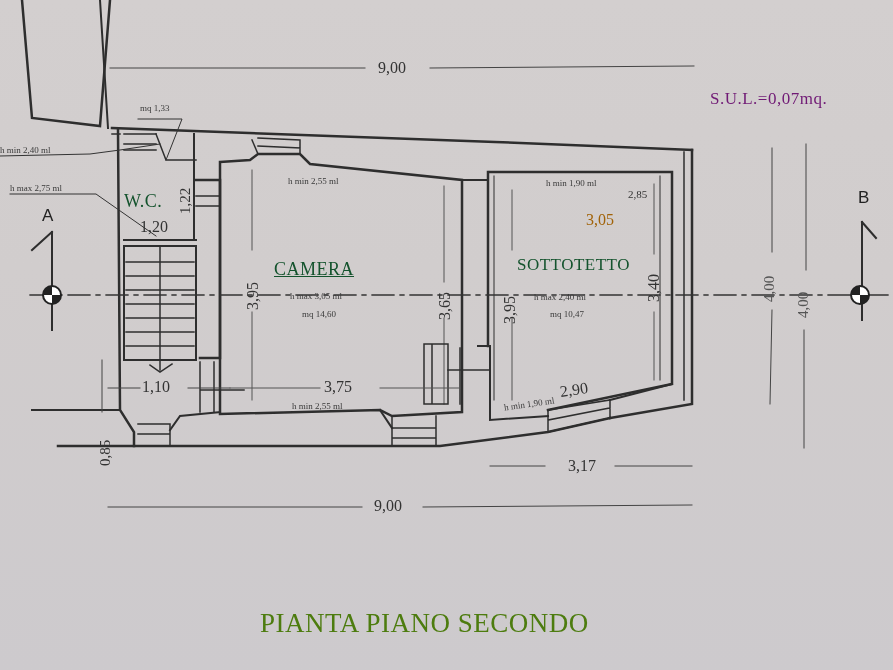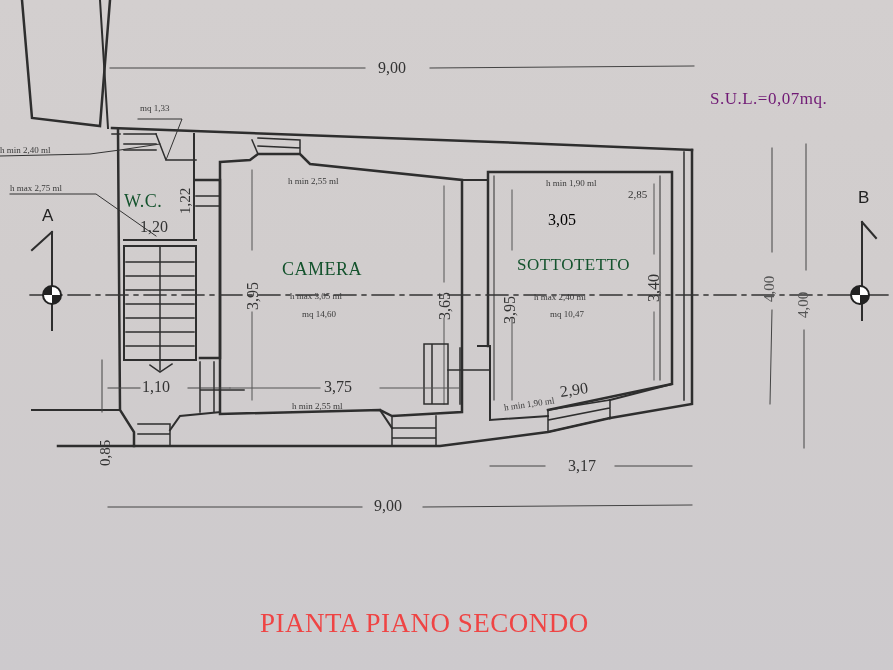--- a/index.html
+++ b/index.html
@@ -9,21 +9,21 @@
       position:relative;
       font-family:"Liberation Serif","DejaVu Serif",serif;
       color:#2b2b2b;
     }
     svg { position:absolute; left:0; top:0; }
     .lbl { position:absolute; white-space:nowrap; line-height:1; }
     .dim { font-size:16px; color:#333; }
     .small { font-size:9px; color:#3a3a3a; }
     .room { font-size:18px; letter-spacing:0.5px; color:#14532d; }
     .vert { transform-origin:left top; transform:rotate(-90deg); }
-    .title { font-size:27px; letter-spacing:0.5px; color:#ef4444; }
+    .title { font-size:27px; letter-spacing:0.5px; color:#4d7c0f; }
     .sul { font-size:17px; color:#701a75; letter-spacing:0.5px; }
     .sec { font-size:17px; font-family:"Liberation Sans",sans-serif; color:#222; }
   </style>
 </head>
 <body>
 
 <svg width="893" height="670" viewBox="0 0 893 670" xmlns="http://www.w3.org/2000/svg">
   <g stroke="#2e2e2e" fill="none" stroke-linecap="square">
 
     <path d="M22,0 L32,118 L100,126 L110,0" stroke-width="2.5"></path>
@@ -132,31 +132,31 @@
 <div class="lbl dim" style="left:140px;top:219px;">1,20</div>
 <div class="lbl dim vert" style="left:178px;top:214px;font-size:15px;">1,22</div>
 
 <div class="lbl sec" style="left:42px;top:207px;">A</div>
 <div class="lbl sec" style="left:858px;top:189px;">B</div>
 
 <div class="lbl dim" style="left:142px;top:379px;">1,10</div>
 <div class="lbl dim vert" style="left:98px;top:466px;font-size:15px;">0,85</div>
 
 <div class="lbl small" style="left:288px;top:177px;">h min 2,55 ml</div>
-<div class="lbl room" style="left:282px;top:260px;">CAMERA</div>
+<div class="lbl room" style="left:274px;top:260px;text-decoration:underline;">CAMERA</div>
 <div class="lbl small" style="left:290px;top:292px;">h max 3,05 ml</div>
 <div class="lbl small" style="left:302px;top:310px;">mq 14,60</div>
 <div class="lbl dim vert" style="left:245px;top:310px;">3,95</div>
 <div class="lbl dim vert" style="left:437px;top:320px;">3,65</div>
 <div class="lbl dim" style="left:324px;top:379px;">3,75</div>
 <div class="lbl small" style="left:292px;top:402px;">h min 2,55 ml</div>
 
 <div class="lbl small" style="left:546px;top:179px;">h min 1,90 ml</div>
 <div class="lbl dim" style="left:594px;top:189px;font-size:11px;margin-left:34px;">2,85</div>
-<div class="lbl dim" style="left:548px;top:212px;color:#000000;font-family:Liberation Serif, serif;">3,05</div>
+<div class="lbl dim" style="left:586px;top:212px;color:#a16207;font-family:Liberation Serif, serif;">3,05</div>
 <div class="lbl room" style="left:517px;top:256px;font-size:17px;">SOTTOTETTO</div>
 <div class="lbl small" style="left:534px;top:293px;">h max 2,40 ml</div>
 <div class="lbl small" style="left:550px;top:310px;text-align:right;">mq 10,47</div>
 <div class="lbl dim vert" style="left:502px;top:324px;">3,95</div>
 <div class="lbl dim vert" style="left:646px;top:302px;">3,40</div>
 <div class="lbl dim" style="left:560px;top:382px;transform:rotate(-8deg);">2,90</div>
 <div class="lbl small" style="left:504px;top:400px;transform:rotate(-8deg);">h min 1,90 ml</div>
 
 <div class="lbl dim vert" style="left:762px;top:302px;font-size:15px;color:#555;">4,00</div>
 <div class="lbl dim vert" style="left:796px;top:318px;font-size:15px;color:#555;">4,00</div>

